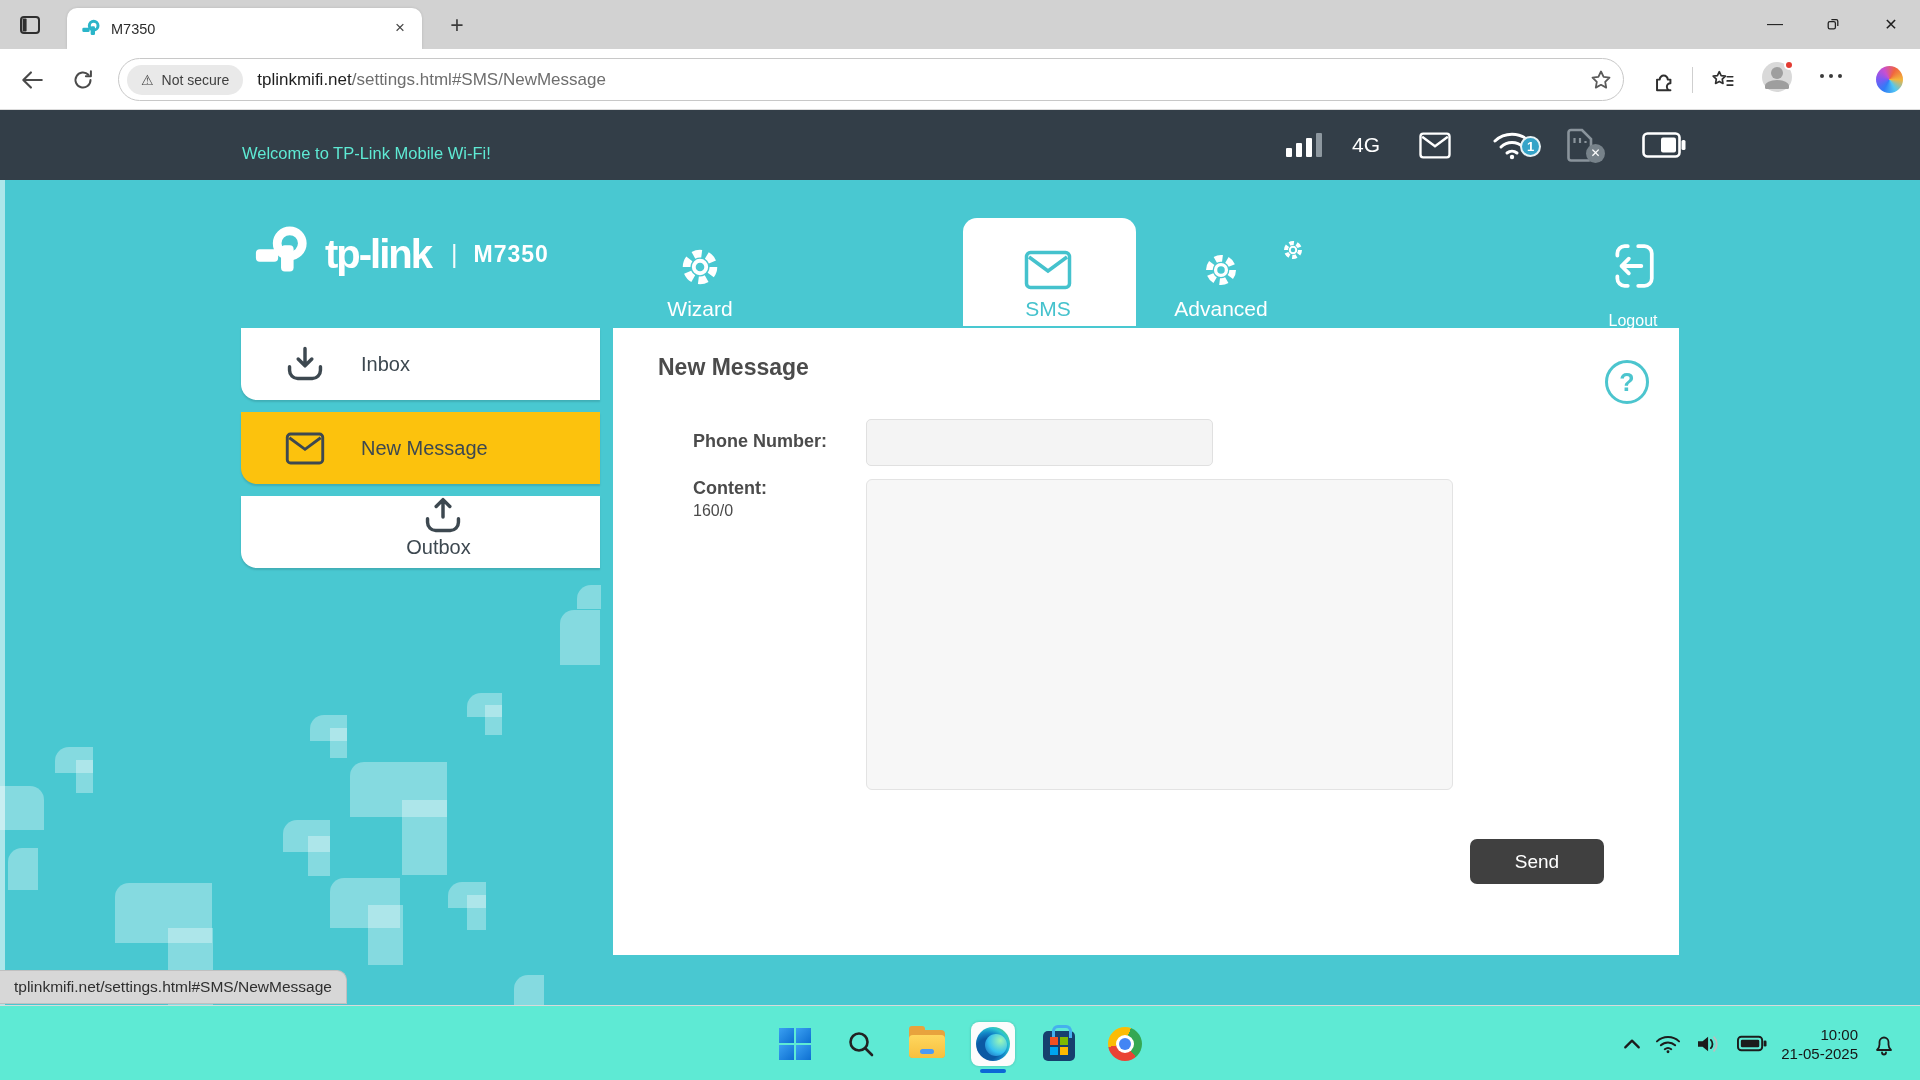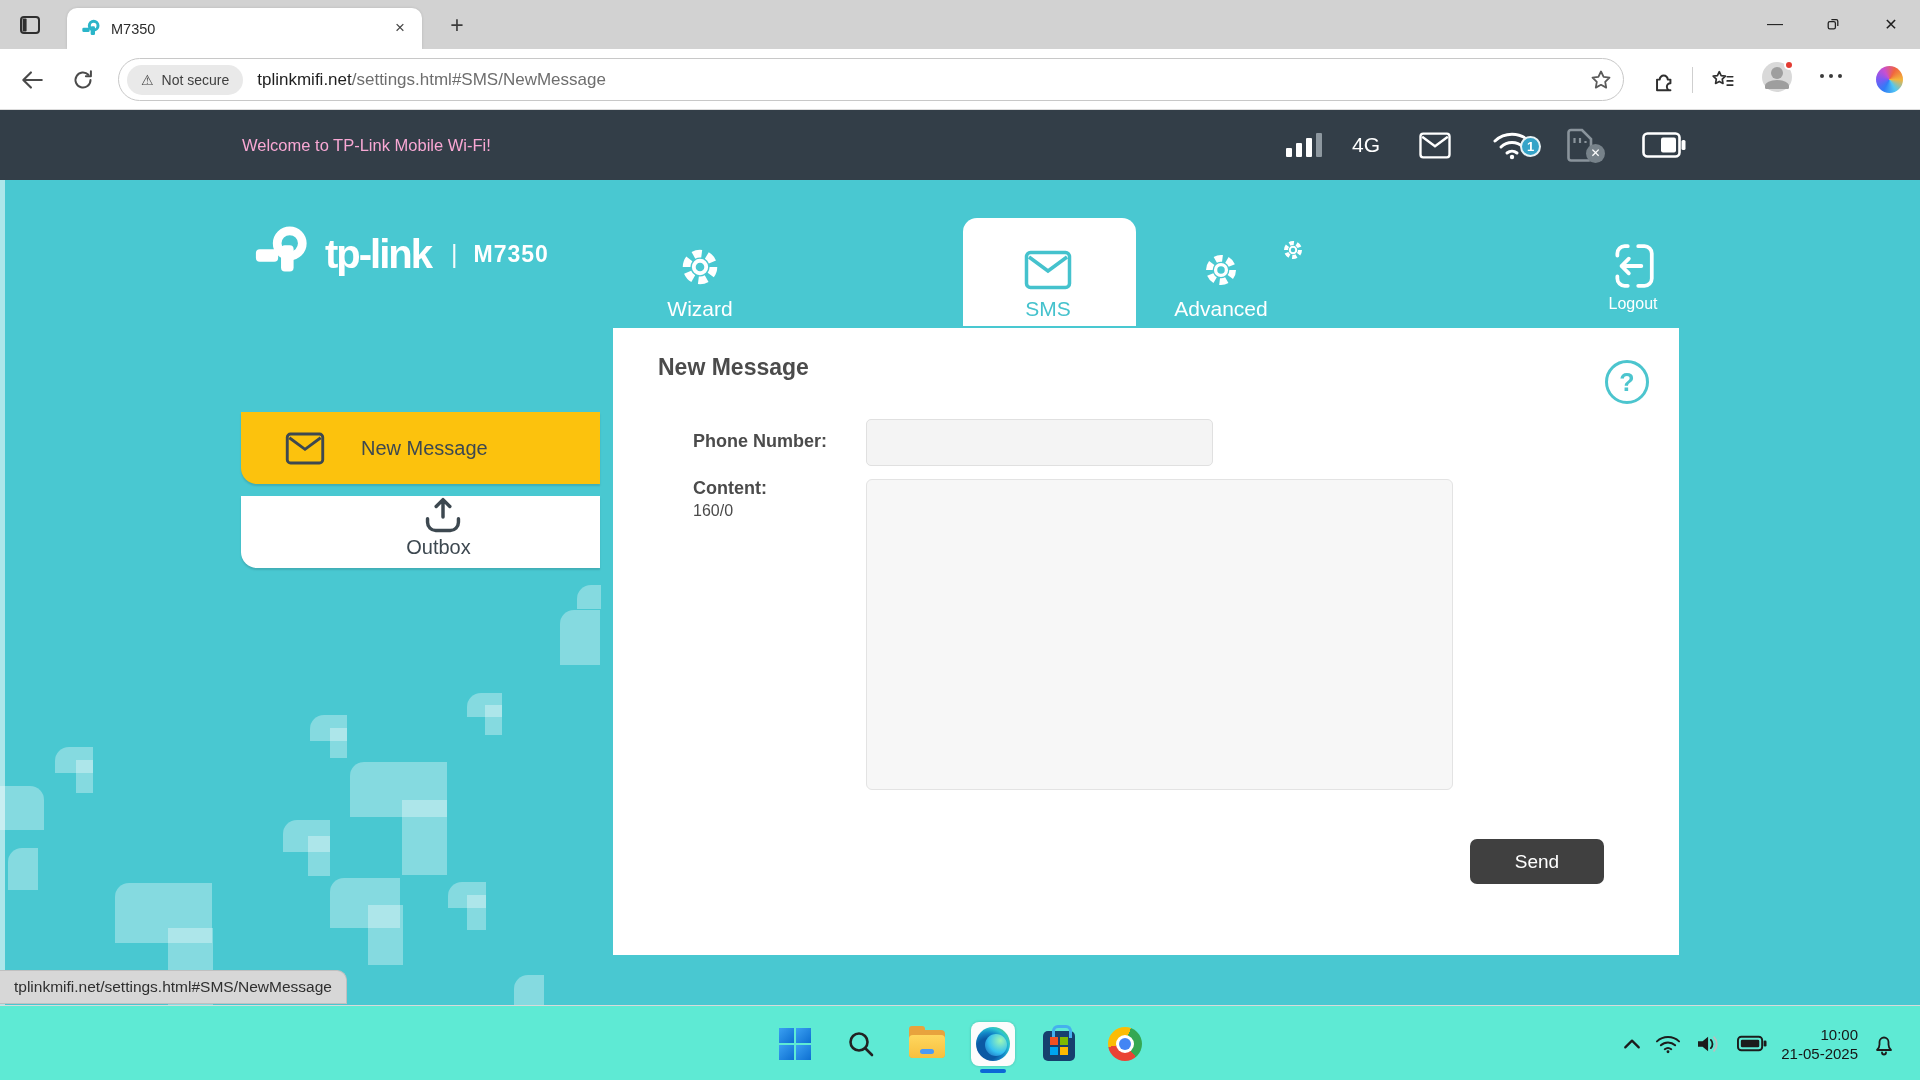--- a/index.html
+++ b/index.html
@@ -30,21 +30,21 @@
   .avatar { position:absolute; left:1762px; top:13px; width:30px; height:30px; border-radius:50%; background:#d9d9d9; overflow:visible; }
   .avatar .head { position:absolute; left:9px; top:5px; width:12px; height:12px; border-radius:50%; background:#9e9e9e; }
   .avatar .body { position:absolute; left:3px; top:18px; width:24px; height:12px; border-radius:50% 50% 40% 40%; background:#9e9e9e; clip-path:inset(0 0 3px 0); }
   .avatar .dot { position:absolute; right:-2px; top:-2px; width:10px; height:10px; border-radius:50%; background:#e33b32; border:2px solid #fff; }
   .dots3 { position:absolute; left:1820px; top:25px; display:flex; gap:5px; }
   .dots3 i { width:4px; height:4px; border-radius:50%; background:#3a3a3a; }
   .copilot { position:absolute; left:1876px; top:17px; width:27px; height:27px; border-radius:50%; background:conic-gradient(from 210deg,#2f7cf6,#7a5bf5,#c94fd1,#f0653e,#f3b43c,#52c7f2,#2f7cf6); }
 
   
   .device-header { position:absolute; top:110px; left:0; width:1920px; height:70px; background:#333e48; }
-  .welcome { position:absolute; left:242px; top:0; line-height:70px; color:#f9a8d4; font-size:16.5px; }
+  .welcome { position:absolute; left:242px; top:8px; line-height:70px; color:#5eead4; font-size:16.5px; }
   .dh-icon { position:absolute; top:0; height:70px; display:flex; align-items:center; }
   .sigbars { left:1286px; gap:4px; }
   .sigbars i { display:block; width:6px; background:#fff; border-radius:1px; }
   .nettype { left:1352px; color:#fff; font-size:21px; }
   .dh-mail { left:1418px; }
   .dh-wifi { left:1492px; position:absolute; }
   .wifi-badge { position:absolute; left:28px; top:26px; width:21px; height:21px; border-radius:50%; background:#35a3c8; border:2px solid #e8f2f5; color:#fff; font-size:13px; font-weight:bold; text-align:center; line-height:17px; }
   .dh-sim { left:1566px; position:absolute; }
   .sim-badge { position:absolute; left:20px; top:34px; width:19px; height:19px; border-radius:50%; background:#77828a; color:#fff; font-size:12px; text-align:center; line-height:19px; }
   .dh-batt { left:1642px; }
@@ -61,21 +61,21 @@
   .brand-sep { font-size:25px; font-weight:300; margin:0 16px 0 20px; opacity:.95; }
   .brand-model { font-size:23px; font-weight:bold; letter-spacing:1px; }
 
   .sms-card { position:absolute; left:963px; top:38px; width:173px; height:108px; background:#fff; border-radius:14px 14px 0 0; }
   .nav-item { position:absolute; top:62px; width:140px; text-align:center; color:#fff; }
   .nav-item .nico { height:48px; display:flex; align-items:flex-end; justify-content:center; }
   .nav-item .nlabel { display:block; margin-top:7px; font-size:21px; }
   .nav-wizard { left:630px; } .nav-status { left:803px; } .nav-sms { left:978px; color:#45c2cd; } .nav-advanced { left:1151px; }
   .logout { position:absolute; left:1577px; top:60px; width:112px; text-align:center; color:#fff; }
   .logout .nico { height:50px; display:flex; align-items:flex-end; justify-content:center; }
-  .logout .nlabel { display:block; margin-top:5px; font-size:16px; }
+  .logout .nlabel { display:block; margin-top:22px; font-size:16px; }
 
   .side-item { position:absolute; left:241px; width:359px; height:72px; background:#fff; border-radius:0 0 0 16px; display:flex; align-items:center; color:#3d4850; box-shadow:0 2px 2px rgba(0,0,0,.13); }
   .side-item .sico { margin-left:44px; }
   .side-item .slabel { margin-left:36px; font-size:20px; }
   .side-item.active { background:#fcc20d; }
   .si-0 { top:148px; } .si-1 { top:232px; } .si-2 { top:316px;flex-direction:column; }
 
   .panel { position:absolute; left:613px; top:148px; width:1066px; height:627px; background:#fff; }
   .panel-title { position:absolute; left:45px; top:26px; font-size:23px; font-weight:bold; color:#4b4b4b; }
   .help-btn { position:absolute; left:992px; top:32px; width:44px; height:44px; border:3px solid #4cc5ce; border-radius:50%; color:#4cc5ce; font-size:25px; font-weight:bold; text-align:center; line-height:38px; }
@@ -348,20 +348,28 @@
   </div>
   <div class="logout">
     <span class="nico" style="color:#fff">
         <svg width="46" height="48">
           <use href="#ic-logout"></use>
         </svg>
       </span>
     <span class="nlabel">Logout</span>
   </div>
 
+  <div class="side-item si-0">
+    <span class="sico" style="color:#3d4850">
+        <svg width="40" height="40">
+          <use href="#ic-inbox"></use>
+        </svg>
+      </span>
+    <span class="slabel">Inbox</span>
+  </div>
   <div class="side-item si-1 active">
     <span class="sico" style="color:#3d4850">
         <svg width="40" height="33">
           <use href="#ic-envelope"></use>
         </svg>
       </span>
     <span class="slabel">New Message</span>
   </div>
   <div class="side-item si-2">
     <span class="sico" style="color:#3d4850">

